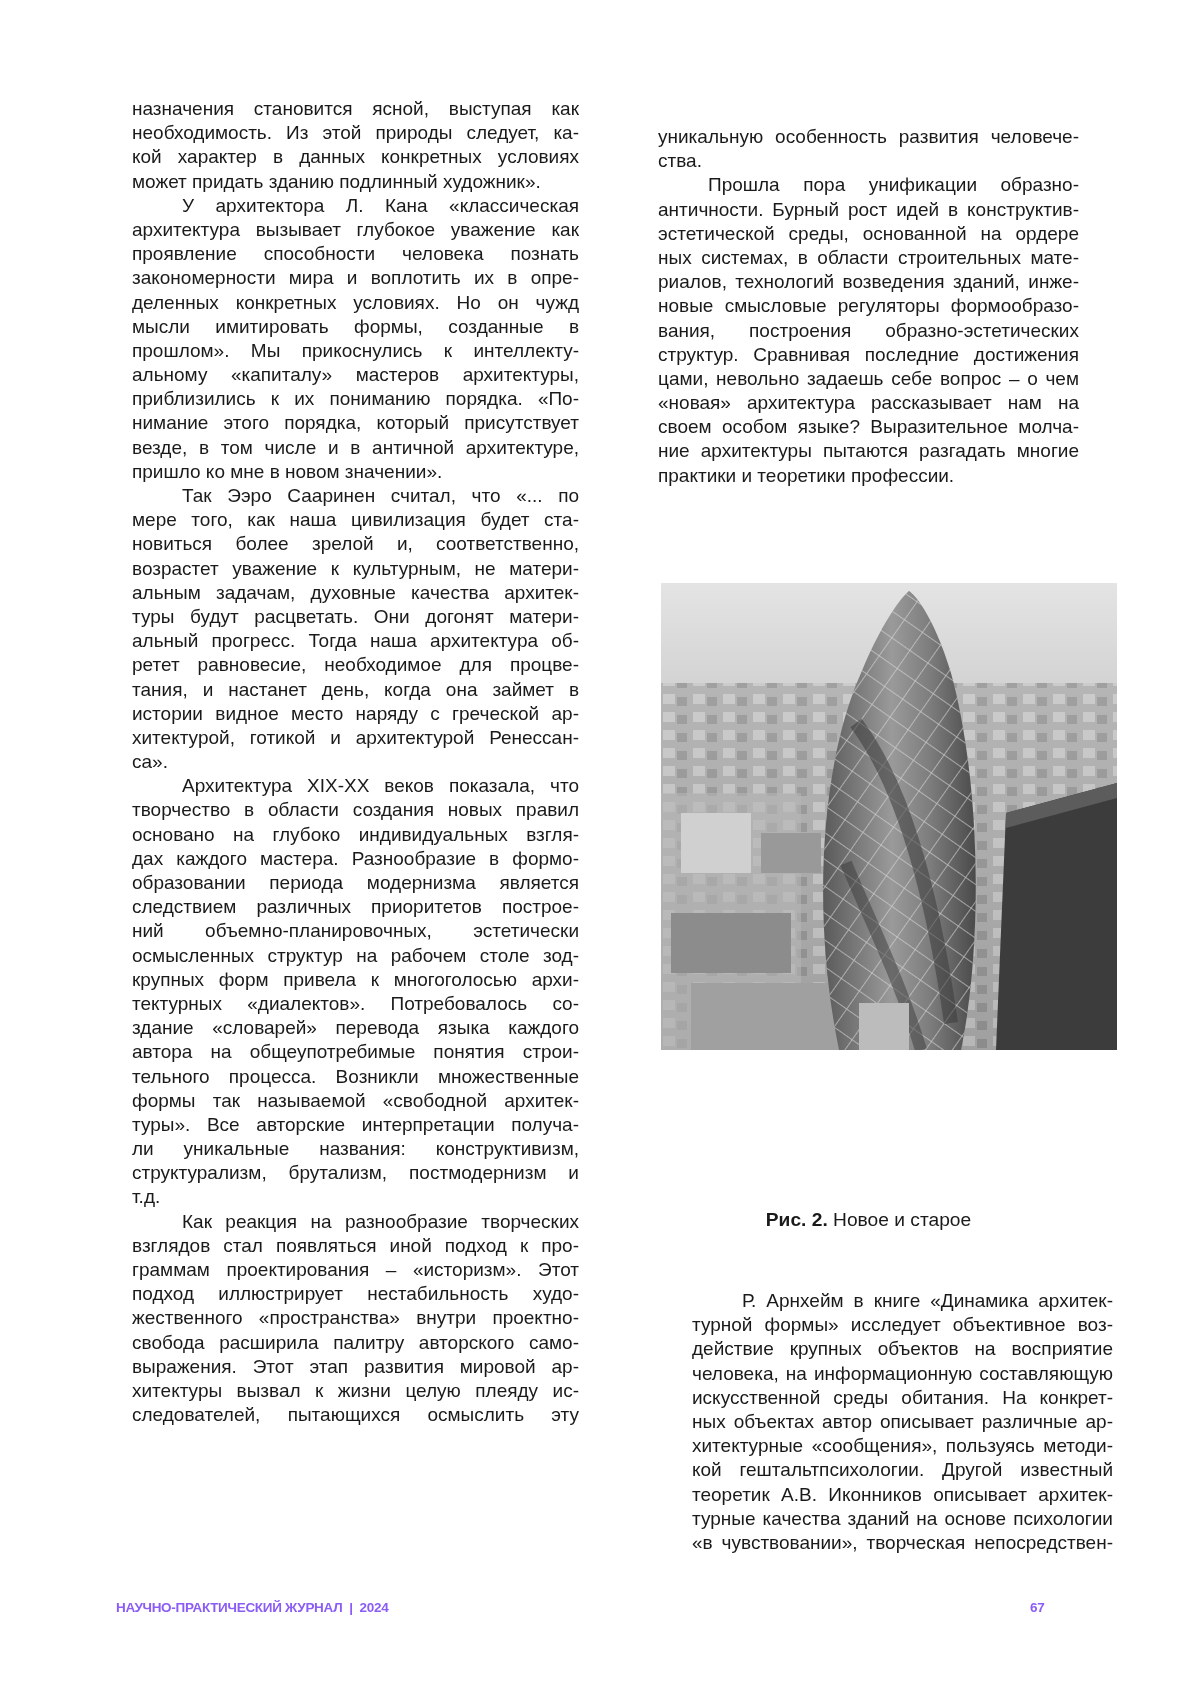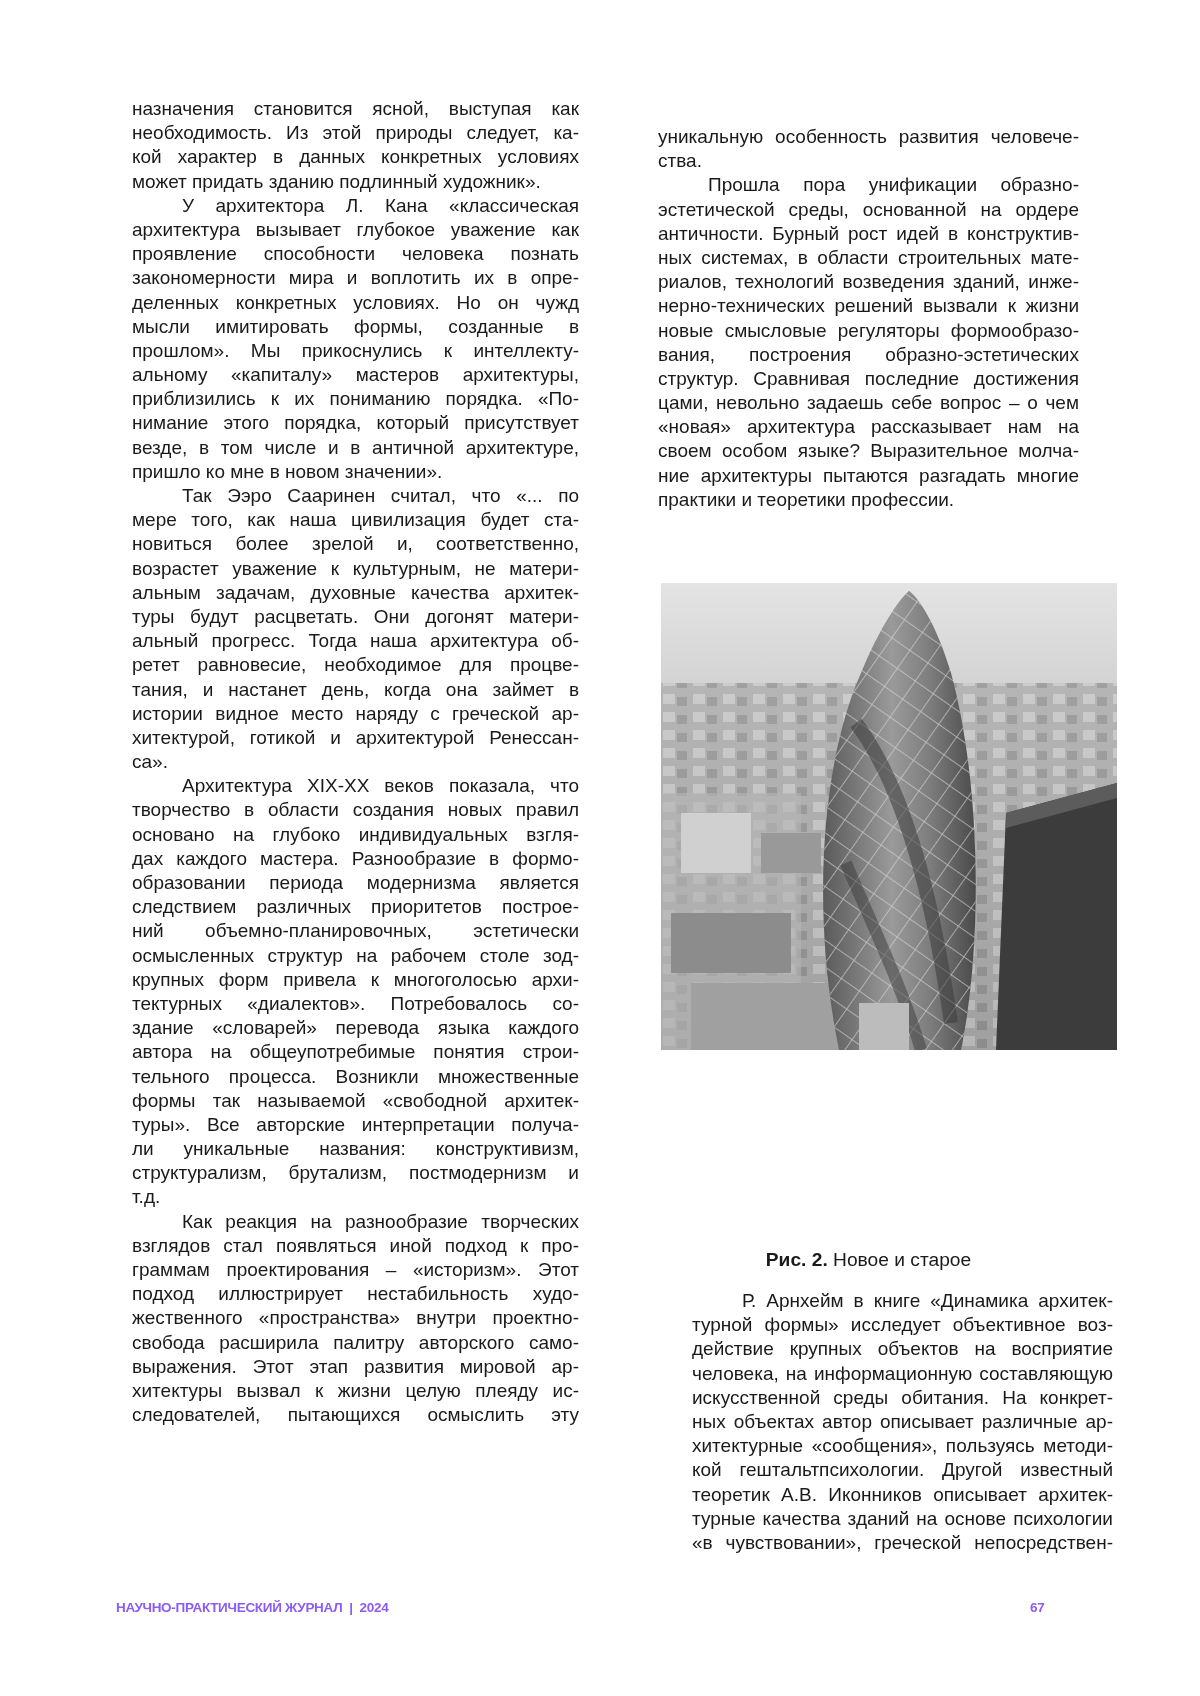--- a/index.html
+++ b/index.html
@@ -7,21 +7,21 @@
          font-family: "Liberation Sans", "DejaVu Sans", sans-serif; color: #1a1a1a; }
   .col { position: absolute; font-size: 19px; line-height: 24.2px; text-align: justify; }
   .col-left { left: 132px; top: 97px; width: 447px; }
   .col-right { left: 658px; top: 97px; width: 421px; margin-top: 28px; }
   .col-right-bottom { left: 692px; top: 1289px; width: 421px; }
   .line { display: block; text-align: justify; text-align-last: justify; white-space: nowrap; height: 24.2px; }
   .line.last { text-align-last: left; }
   .indent { padding-left: 50px; }
   .figure { position: absolute; left: 661px; top: 583px; width: 456px; height: 467px; overflow: hidden;
             background: linear-gradient(180deg, #d8d8d8 0%, #cfcfcf 20%, #b8b8b8 45%, #9a9a9a 70%, #7a7a7a 100%); }
-  .caption { position: absolute; left: 658px; top: 1209px; width: 421px; text-align: center; font-size: 19.2px; margin-top: 40px; }
+  .caption { position: absolute; left: 658px; top: 1209px; width: 421px; text-align: center; font-size: 19.2px; }
   .caption b { font-weight: bold; }
   .footer { position: absolute; top: 1600px; font-size: 13.5px; color: #8b5cf6; font-weight: bold; letter-spacing: -0.3px; }
   .footer-left { left: 116px; }
   .footer-right { left: 1030px; }
 </style>
 </head>
 <body>
 
 <div class="col col-left" id="col-left">
     <span class="line">назначения становится ясной, выступая как</span>
@@ -77,25 +77,24 @@
     <span class="line">жественного «пространства» внутри проектно-</span>
     <span class="line">свобода расширила палитру авторского само-</span>
     <span class="line">выражения. Этот этап развития мировой ар-</span>
     <span class="line">хитектуры вызвал к жизни целую плеяду ис-</span>
     <span class="line">следователей, пытающихся осмыслить эту</span>
   </div>
 <div class="col col-right" id="col-right-top">
     <span class="line">уникальную особенность развития человече-</span>
     <span class="line last">ства.</span>
     <span class="line indent">Прошла пора унификации образно-</span>
+    <span class="line">античности. Бурный рост идей в конструктив-</span>
     <span class="line">эстетической среды, основанной на ордере</span>
-    <span class="line">античности. Бурный рост идей в конструктив-</span>
     <span class="line">ных системах, в области строительных мате-</span>
     <span class="line">риалов, технологий возведения зданий, инже-</span>
-    <span class="line">нерно-технических решений вызвали к жизни</span>
     <span class="line">новые смысловые регуляторы формообразо-</span>
     <span class="line">вания, построения образно-эстетических</span>
     <span class="line">структур. Сравнивая последние достижения</span>
     <span class="line">цами, невольно задаешь себе вопрос – о чем</span>
     <span class="line">«новая» архитектура рассказывает нам на</span>
     <span class="line">своем особом языке? Выразительное молча-</span>
     <span class="line">ние архитектуры пытаются разгадать многие</span>
     <span class="line last">практики и теоретики профессии.</span>
   </div>
 
@@ -147,17 +146,17 @@
     <span class="line indent">Р. Арнхейм в книге «Динамика архитек-</span>
     <span class="line">турной формы» исследует объективное воз-</span>
     <span class="line">действие крупных объектов на восприятие</span>
     <span class="line">человека, на информационную составляющую</span>
     <span class="line">искусственной среды обитания. На конкрет-</span>
     <span class="line">ных объектах автор описывает различные ар-</span>
     <span class="line">хитектурные «сообщения», пользуясь методи-</span>
     <span class="line">кой гештальтпсихологии. Другой известный</span>
     <span class="line">теоретик А.В. Иконников описывает архитек-</span>
     <span class="line">турные качества зданий на основе психологии</span>
-    <span class="line">«в чувствовании», греческой непосредствен-</span>
+    <span class="line">«в чувствовании», творческая непосредствен-</span>
   </div>
 
 <div class="footer footer-left" style="white-space: pre;">НАУЧНО-ПРАКТИЧЕСКИЙ ЖУРНАЛ  |  2024</div>
 <div class="footer footer-right">67</div>
 
 </body></html>

